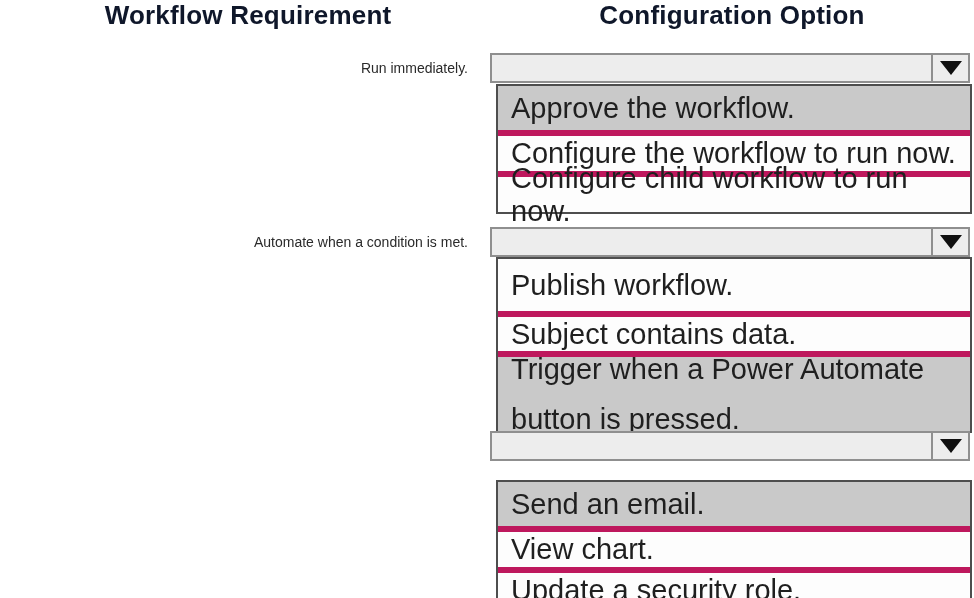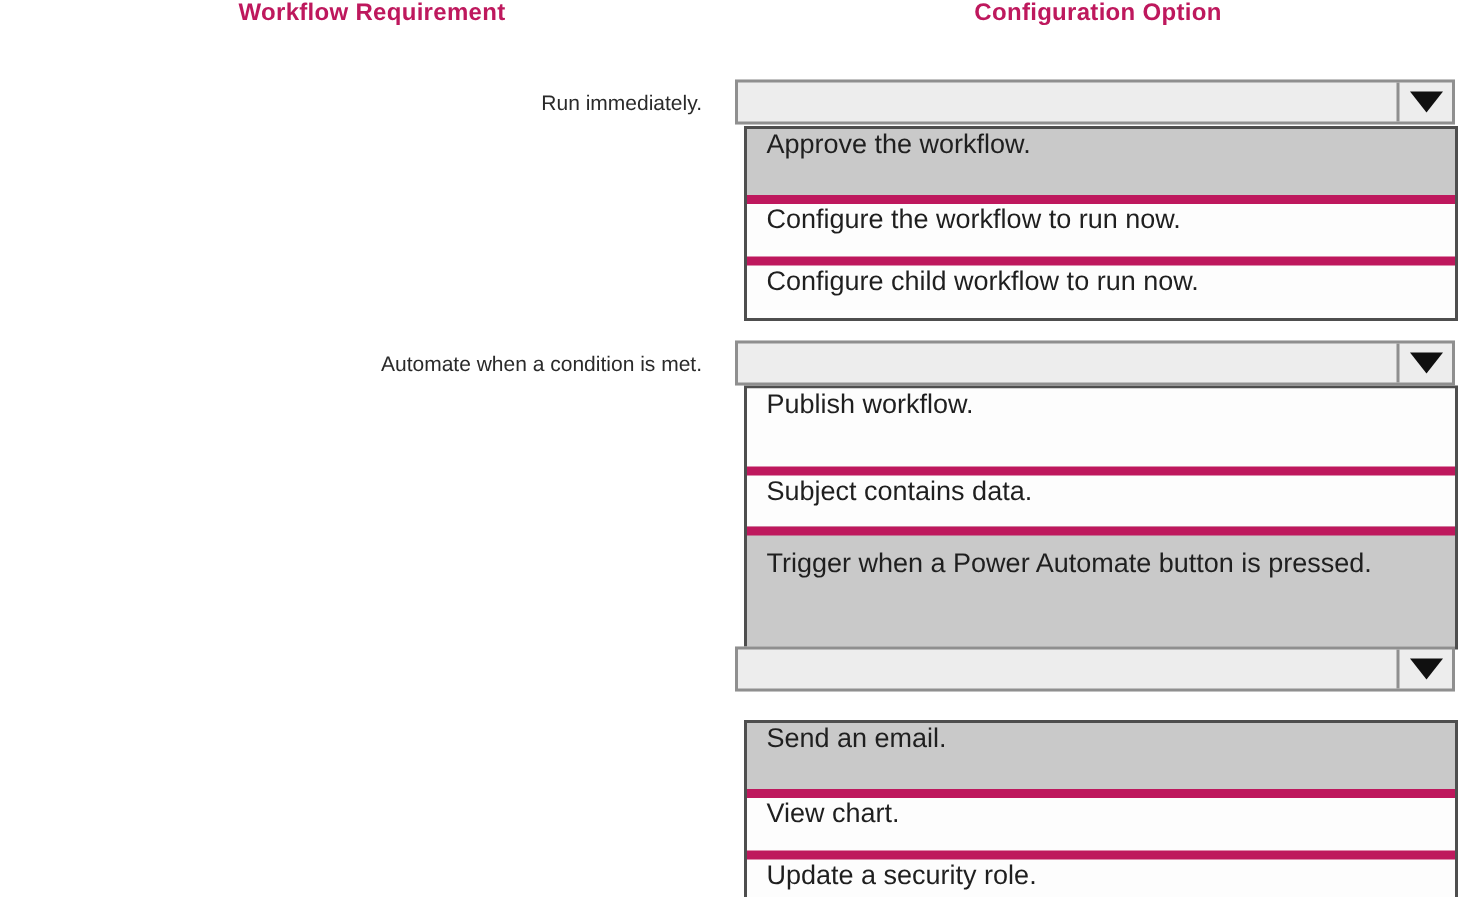--- a/index.html
+++ b/index.html
@@ -10,23 +10,23 @@
     position: relative;
     width: 974px;
     height: 598px;
     background: #ffffff;
     overflow: hidden;
   }
 
   .col-header {
     position: absolute;
     top: 0;
-    font-size: 16px;
+    font-size: 26px;
     font-weight: bold;
-    color: #be185d;
+    color: #0f172a;
     text-align: center;
     letter-spacing: 0.2px;
   }
   .col-header.left  { left: 0;   width: 496px; }
   .col-header.right { left: 490px; width: 484px; }
 
   .req-label {
     position: absolute;
     left: 0;
     width: 468px;
@@ -71,31 +71,31 @@
 
   .listbox {
     position: absolute;
     left: 496px;
     width: 476px;
     background: #fdfdfd;
     border: 2.5px solid #4e4e4e;
   }
   .opt-row {
     display: flex;
-    align-items: flex-start;
+    align-items: center;
     height: 41px;
     background: #fdfdfd;
     padding-left: 13px;
-    font-size: 18px;
+    font-size: 29px;
     color: #1f1f1f;
     cursor: pointer;
   }
   .opt-row + .opt-row { border-top: 6px solid #be185d; }
   .opt-row.tall { height: 44px; }
-  .opt-row.xl   { height: 80px; line-height: 36px; }
+  .opt-row.xl   { height: 80px; line-height: 50px; }
   .opt-row.xl .opt-text { white-space: normal; padding-right: 6px; }
   .opt-row.hl   { background: #c9c9c9; }
 
   
   #req-0 { top: 55px; }  #sel-0 { top: 53px; }  #list-0 { top: 84px; }
   #req-1 { top: 229px; } #sel-1 { top: 227px; } #list-1 { top: 257px; }
   #req-2 { top: 433px; } #sel-2 { top: 431px; } #list-2 { top: 480px; }
 </style>
 </head>
 <body>

